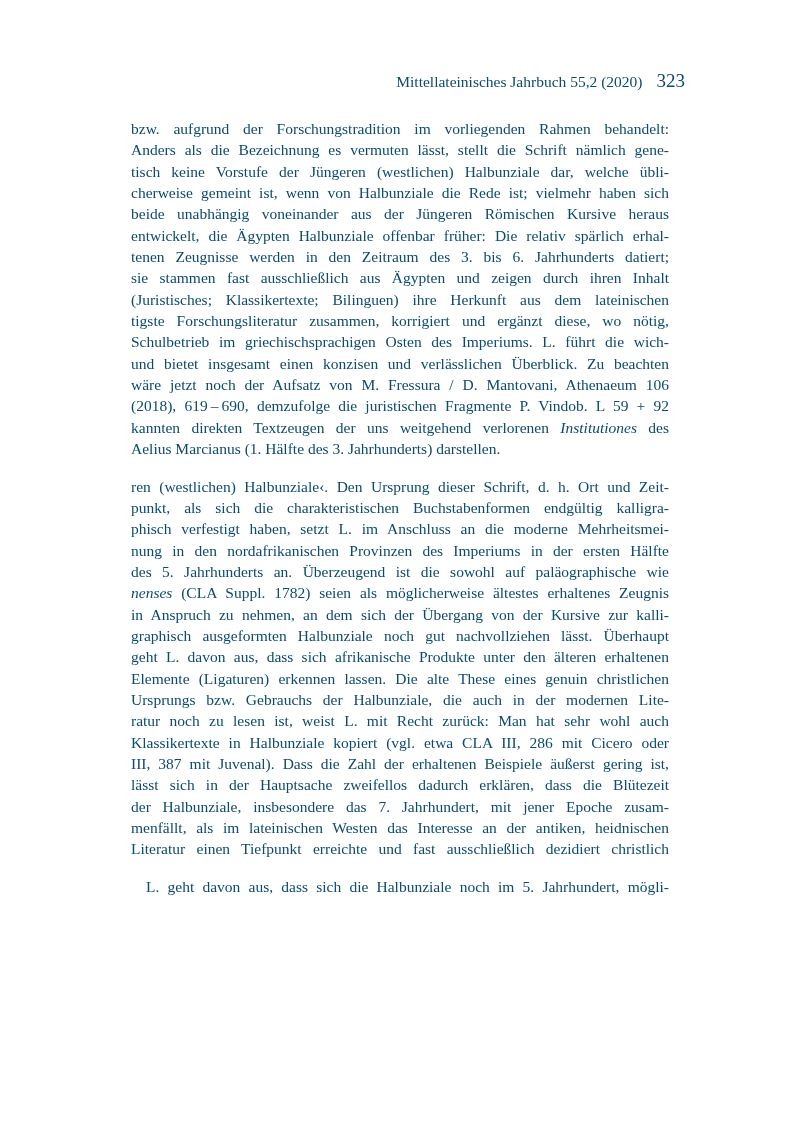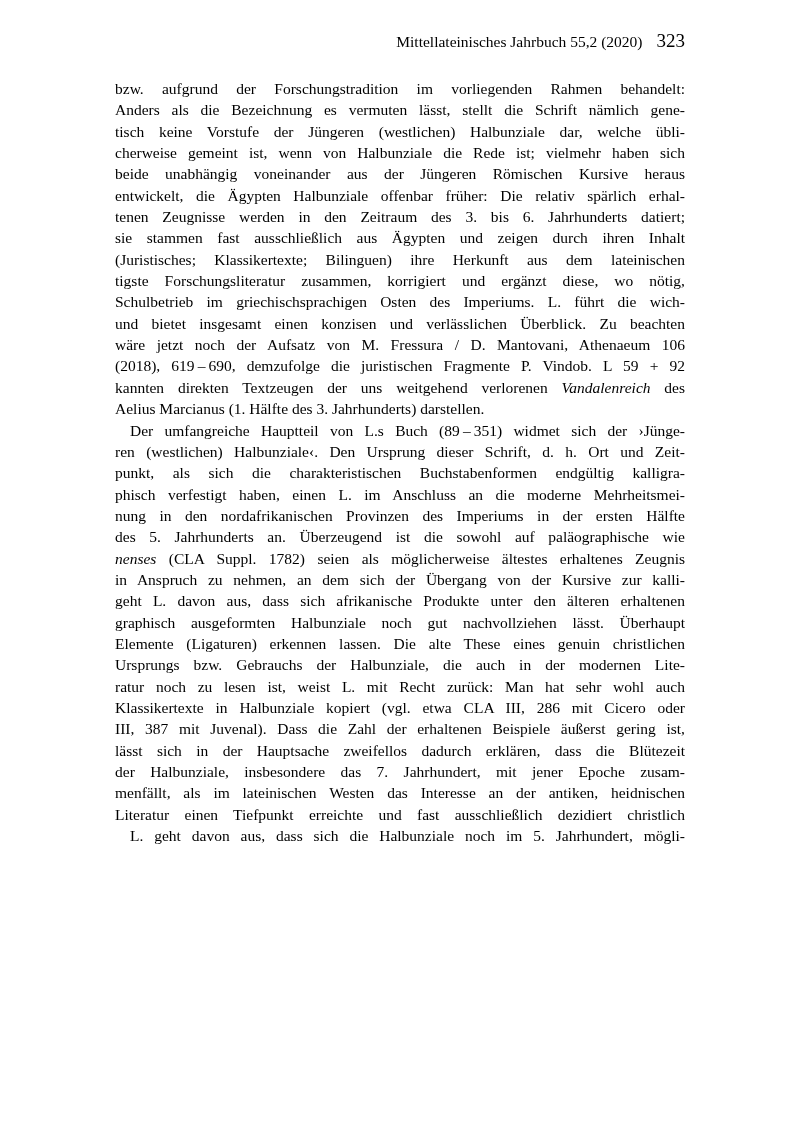--- a/index.html
+++ b/index.html
@@ -6,41 +6,41 @@
     margin: 0;
     padding: 0;
     background: #ffffff;
   }
   .page {
     position: relative;
     width: 800px;
     height: 1129px;
     box-sizing: border-box;
     background: #ffffff;
-    padding: 30px 115px 0 115px;
+    padding: 70px 115px 0 115px;
     font-family: "Liberation Serif", "DejaVu Serif", serif;
-    color: #000000;
+    color: #0c4a6e;
     overflow: hidden;
   }
   .running-header {
     text-align: right;
     font-size: 15.5px;
     line-height: 21px;
     margin-bottom: 26px;
     white-space: nowrap;
   }
   .page-num {
     font-size: 19px;
     margin-left: 14px;
   }
   .body-text {
     font-size: 15.5px;
     line-height: 21.35px;
   }
-  .paragraph { margin: 0; }
+  .paragraph { margin: 16px; }
   .line {
     display: block;
     text-align: justify;
     text-align-last: justify;
     white-space: normal;
   }
   .line.noj {
     text-align-last: left;
   }
   .line.first {
@@ -64,34 +64,33 @@
         <div class="line"><span>beide unabhängig voneinander aus der Jüngeren Römischen Kursive heraus</span></div>
         <div class="line"><span>entwickelt, die Ägypten Halbunziale offenbar früher: Die relativ spärlich erhal-</span></div>
         <div class="line"><span>tenen Zeugnisse werden in den Zeitraum des 3. bis 6. Jahrhunderts datiert;</span></div>
         <div class="line"><span>sie stammen fast ausschließlich aus Ägypten und zeigen durch ihren Inhalt</span></div>
         <div class="line"><span>(Juristisches; Klassikertexte; Bilinguen) ihre Herkunft aus dem lateinischen</span></div>
         <div class="line"><span>tigste Forschungsliteratur zusammen, korrigiert und ergänzt diese, wo nötig,</span></div>
         <div class="line"><span>Schulbetrieb im griechischsprachigen Osten des Imperiums. L. führt die wich-</span></div>
         <div class="line"><span>und bietet insgesamt einen konzisen und verlässlichen Überblick. Zu beachten</span></div>
         <div class="line"><span>wäre jetzt noch der Aufsatz von M. Fressura / D. Mantovani, Athenaeum 106</span></div>
         <div class="line"><span>(2018), 619 – 690, demzufolge die juristischen Fragmente P. Vindob. L 59 + 92</span></div>
-        <div class="line"><span>kannten direkten Textzeugen der uns weitgehend verlorenen </span><span class="it">Vandalenreich</span><span> des</span></div>
+        <div class="line"><span>kannten direkten Textzeugen der uns weitgehend verlorenen </span><span class="it">Institutiones</span><span> des</span></div>
         <div class="line noj"><span>Aelius Marcianus (1. Hälfte des 3. Jahrhunderts) darstellen.</span></div>
       </div>
       <div class="paragraph">
-        <div class="line first"><span>Der umfangreiche Hauptteil von L.s Buch (89 – 351) widmet sich der ›Jünge-</span></div>
         <div class="line"><span>ren (westlichen) Halbunziale‹. Den Ursprung dieser Schrift, d. h. Ort und Zeit-</span></div>
         <div class="line"><span>punkt, als sich die charakteristischen Buchstabenformen endgültig kalligra-</span></div>
-        <div class="line"><span>phisch verfestigt haben, einen L. im Anschluss an die moderne Mehrheitsmei-</span></div>
+        <div class="line"><span>phisch verfestigt haben, setzt L. im Anschluss an die moderne Mehrheitsmei-</span></div>
         <div class="line"><span>nung in den nordafrikanischen Provinzen des Imperiums in der ersten Hälfte</span></div>
         <div class="line"><span>des 5. Jahrhunderts an. Überzeugend ist die sowohl auf paläographische wie</span></div>
         <div class="line"><span class="it">nenses</span><span> (CLA Suppl. 1782) seien als möglicherweise ältestes erhaltenes Zeugnis</span></div>
         <div class="line"><span>in Anspruch zu nehmen, an dem sich der Übergang von der Kursive zur kalli-</span></div>
+        <div class="line"><span>graphisch ausgeformten Halbunziale noch gut nachvollziehen lässt. Überhaupt</span></div>
         <div class="line"><span>geht L. davon aus, dass sich afrikanische Produkte unter den älteren erhaltenen</span></div>
-        <div class="line"><span>graphisch ausgeformten Halbunziale noch gut nachvollziehen lässt. Überhaupt</span></div>
         <div class="line"><span>Elemente (Ligaturen) erkennen lassen. Die alte These eines genuin christlichen</span></div>
         <div class="line"><span>Ursprungs bzw. Gebrauchs der Halbunziale, die auch in der modernen Lite-</span></div>
         <div class="line"><span>ratur noch zu lesen ist, weist L. mit Recht zurück: Man hat sehr wohl auch</span></div>
         <div class="line"><span>Klassikertexte in Halbunziale kopiert (vgl. etwa CLA III, 286 mit Cicero oder</span></div>
         <div class="line"><span>III, 387 mit Juvenal). Dass die Zahl der erhaltenen Beispiele äußerst gering ist,</span></div>
         <div class="line"><span>lässt sich in der Hauptsache zweifellos dadurch erklären, dass die Blütezeit</span></div>
         <div class="line"><span>der Halbunziale, insbesondere das 7. Jahrhundert, mit jener Epoche zusam-</span></div>
         <div class="line"><span>menfällt, als im lateinischen Westen das Interesse an der antiken, heidnischen</span></div>
         <div class="line"><span>Literatur einen Tiefpunkt erreichte und fast ausschließlich dezidiert christlich</span></div>
       </div>

